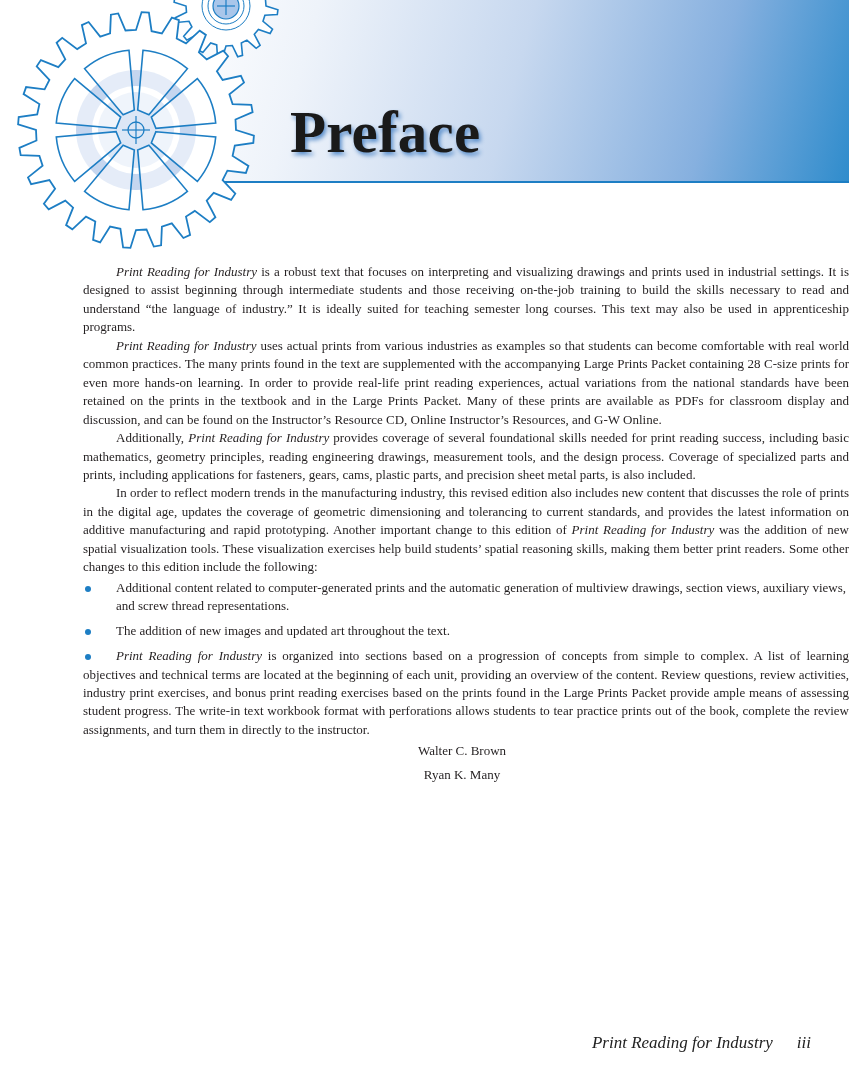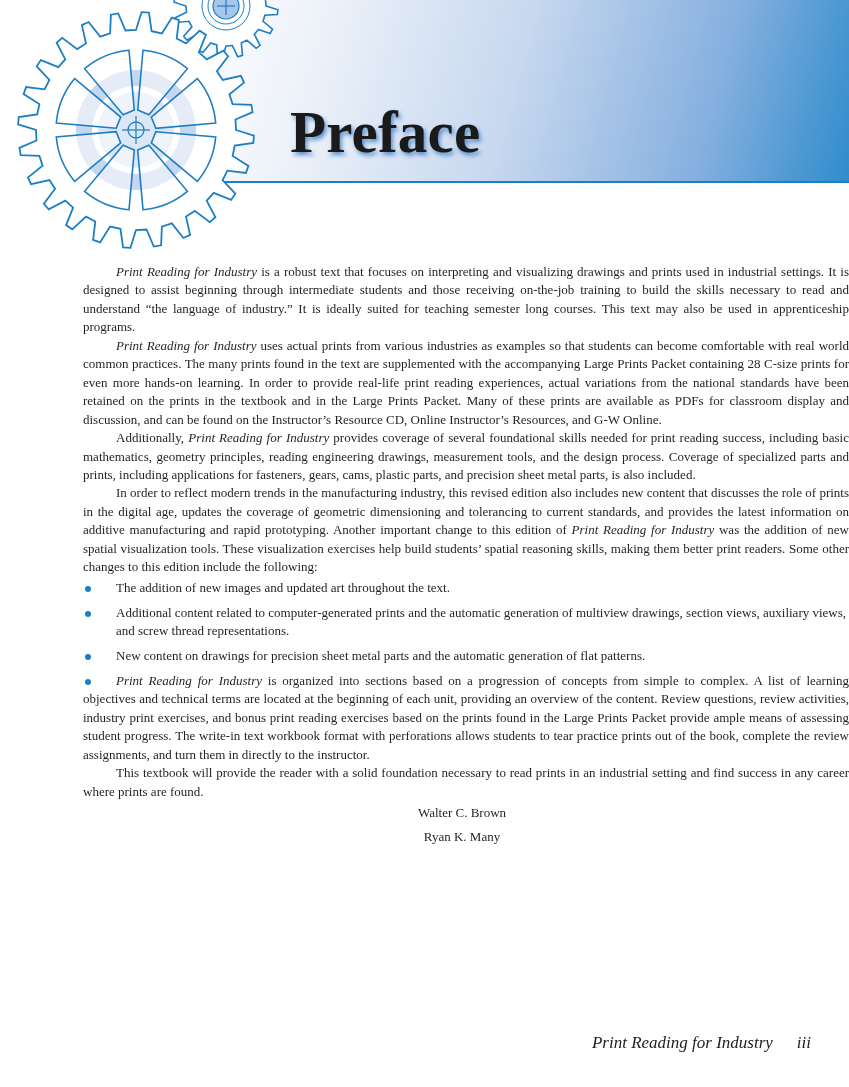--- a/index.html
+++ b/index.html
@@ -70,27 +70,25 @@
 </svg>
 
 <h1 class="title">Preface</h1>
 
 <div class="body-text">
   <p><span></span><em>Print Reading for Industry</em><span> is a robust text that focuses on interpreting and visualizing drawings and prints used in industrial settings. It is designed to assist beginning through intermediate students and those receiving on-the-job training to build the skills necessary to read and understand “the language of industry.” It is ideally suited for teaching semester long courses. This text may also be used in apprenticeship programs.</span></p>
   <p><span></span><em>Print Reading for Industry</em><span> uses actual prints from various industries as examples so that students can become comfortable with real world common practices. The many prints found in the text are supplemented with the accompanying Large Prints Packet containing 28 C-size prints for even more hands-on learning. In order to provide real-life print reading experiences, actual variations from the national standards have been retained on the prints in the textbook and in the Large Prints Packet. Many of these prints are available as PDFs for classroom display and discussion, and can be found on the Instructor’s Resource CD, Online Instructor’s Resources, and G-W Online.</span></p>
   <p><span>Additionally, </span><em>Print Reading for Industry</em><span> provides coverage of several foundational skills needed for print reading success, including basic mathematics, geometry principles, reading engineering drawings, measurement tools, and the design process. Coverage of specialized parts and prints, including applications for fasteners, gears, cams, plastic parts, and precision sheet metal parts, is also included.</span></p>
   <p style="margin-bottom:2px"><span>In order to reflect modern trends in the manufacturing industry, this revised edition also includes new content that discusses the role of prints in the digital age, updates the coverage of geometric dimensioning and tolerancing to current standards, and provides the latest information on additive manufacturing and rapid prototyping. Another important change to this edition of </span><em>Print Reading for Industry</em><span> was the addition of new spatial visualization tools. These visualization exercises help build students’ spatial reasoning skills, making them better print readers.  Some other changes to this edition include the following:</span></p>
   <ul class="bullets">
+    <li><span class="dot"></span><span>Additional content related to computer-generated prints and the automatic generation of multiview drawings, section views, auxiliary views, and screw thread representations.</span></li>
     <li><span class="dot"></span><span>The addition of new images and updated art throughout the text.</span></li>
-    <li><span class="dot"></span><span>Additional content related to computer-generated prints and the automatic generation of multiview drawings, section views, auxiliary views, and screw thread representations.</span></li>
-    <li><span class="dot"></span><span>New content on drawings for precision sheet metal parts and the automatic generation of flat patterns.</span></li>
     <li style="margin-bottom:0"><span class="dot"></span></li>
   </ul>
   <p><span></span><em>Print Reading for Industry</em><span> is organized into sections based on a progression of concepts from simple to complex. A list of learning objectives and technical terms are located at the beginning of each unit, providing an overview of the content. Review questions, review activities, industry print exercises, and bonus print reading exercises based on the prints found in the Large Prints Packet provide ample means of assessing student progress. The write-in text workbook format with perforations allows students to tear practice prints out of the book, complete the review assignments, and turn them in directly to the instructor.</span></p>
-  <p><span>This textbook will provide the reader with a solid foundation necessary to read prints in an industrial setting and find success in any career where prints are found.</span></p>
   <div class="sig">
     <div>Walter C. Brown</div>
     <div>Ryan K. Many</div>
   </div>
 </div>
 
 <div class="footer-left">Copyright Goodheart-Willcox Co., Inc.</div>
 <div class="footer-right">
   <span>Print Reading for Industry</span><span class="pg">iii</span>
 </div>

